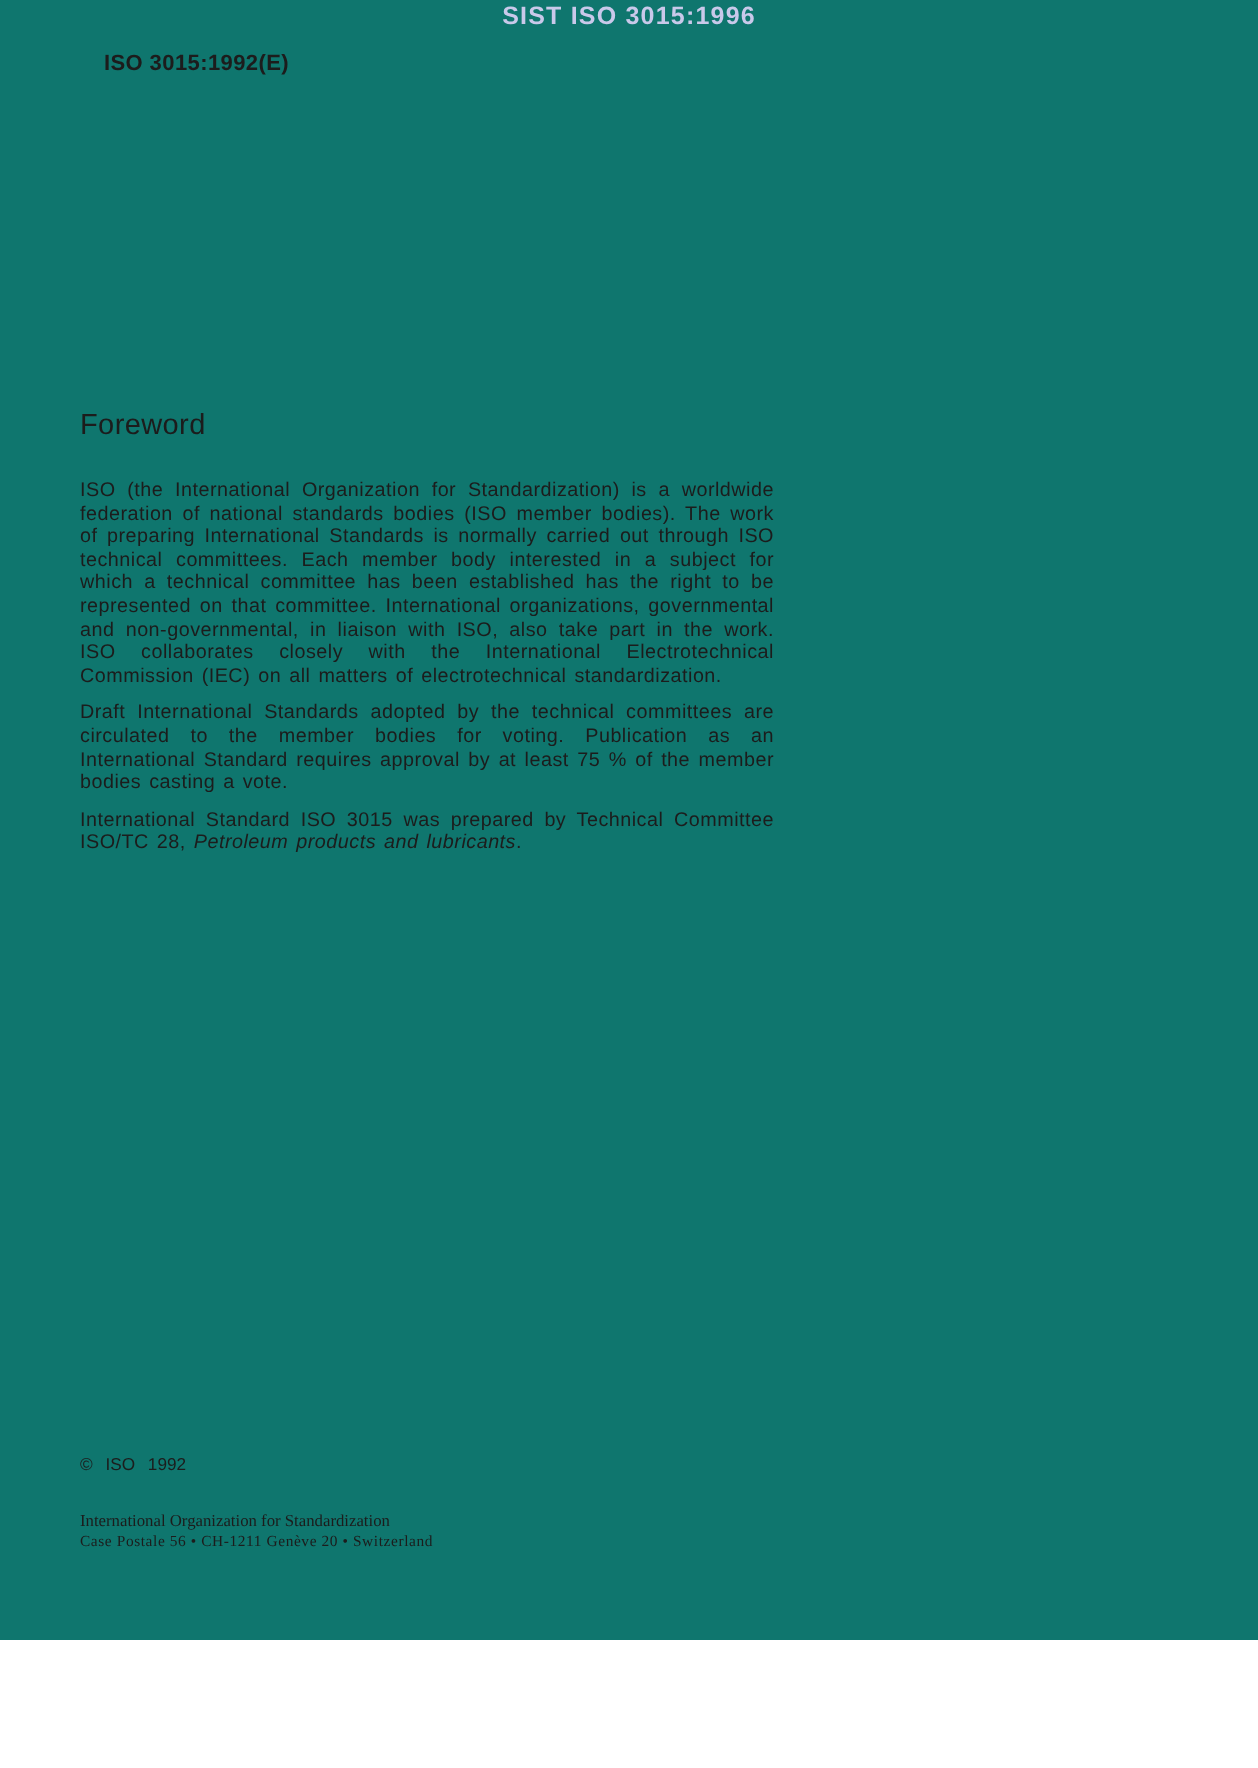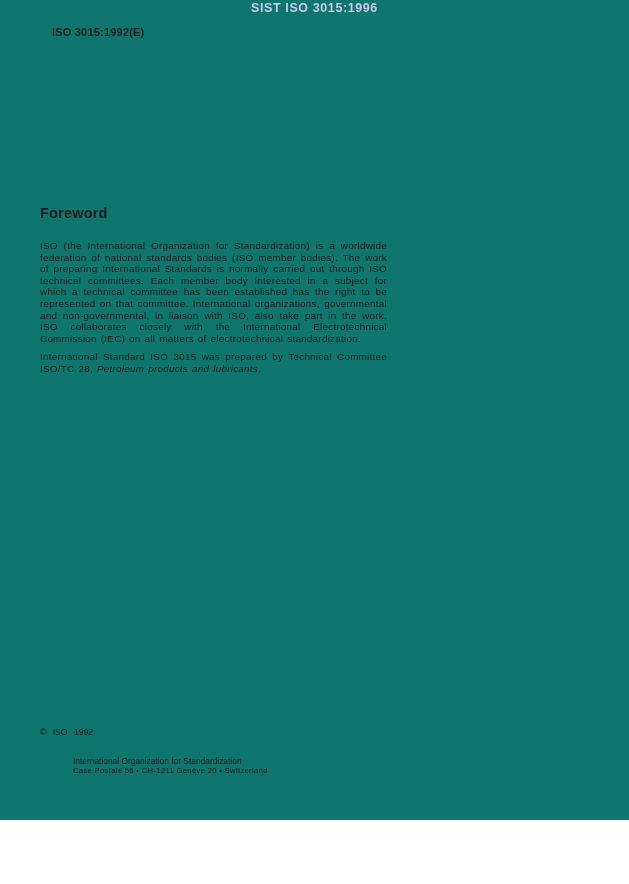--- a/index.html
+++ b/index.html
@@ -35,21 +35,21 @@
     font-weight: bold;
     letter-spacing: 0.2px;
     padding-left: 12px;
   }
   .foreword-heading {
     position: absolute;
     top: 205px;
     left: 40px;
     margin: 0;
     font-size: 14.5px;
-    font-weight: bold;
+    font-weight: normal;
     letter-spacing: 0.2px;
   }
   .body-text {
     position: absolute;
     top: 240px;
     left: 40px;
     width: 347px;
     font-size: 9.9px;
     line-height: 11.6px;
     text-align: justify;
@@ -75,23 +75,24 @@
   }
   .rights-notice {
     font-size: 7.9px;
     line-height: 9.2px;
     width: 392px;
     text-align: justify;
     letter-spacing: 0.1px;
   }
   .publisher {
     margin-top: 3px;
-    margin-left: 33px;
+    margin-left: 0;
     font-size: 8.4px;
     line-height: 10px;
+    font-family: Liberation Serif, serif;
   }
   .publisher-address {
     font-size: 7.7px;
     letter-spacing: 0.3px;
   }
   .printed-in {
     margin-top: 3px;
     font-size: 8.4px;
   }
   .page-number {
@@ -108,20 +109,21 @@
 <div class="page">
 
   <div class="watermark">SIST ISO 3015:1996</div>
 
   <div class="doc-id">ISO 3015:1992(E)</div>
 
   <h1 class="foreword-heading">Foreword</h1>
 
   <div class="body-text">
     <p>ISO (the International Organization for Standardization) is a worldwide federation of national standards bodies (ISO member bodies). The work of preparing International Standards is normally carried out through ISO technical committees. Each member body interested in a subject for which a technical committee has been established has the right to be represented on that committee. International organizations, governmental and non-governmental, in liaison with ISO, also take part in the work. ISO collaborates closely with the International Electrotechnical Commission (IEC) on all matters of electrotechnical standardization.</p>
+    <p>Draft International Standards adopted by the technical committees are circulated to the member bodies for voting. Publication as an International Standard requires approval by at least 75 % of the member bodies casting a vote.</p>
     <p><span>International Standard ISO 3015 was prepared by Technical Committee ISO/TC 28, </span><em>Petroleum products and lubricants</em><span>.</span></p>
   </div>
 
   <div class="copyright-block">
     <div class="copyright-line">© ISO 1992</div>
     <div class="publisher">
       <div>International Organization for Standardization</div>
       <div class="publisher-address">Case Postale 56 • CH-1211 Genève 20 • Switzerland</div>
     </div>
   </div>

